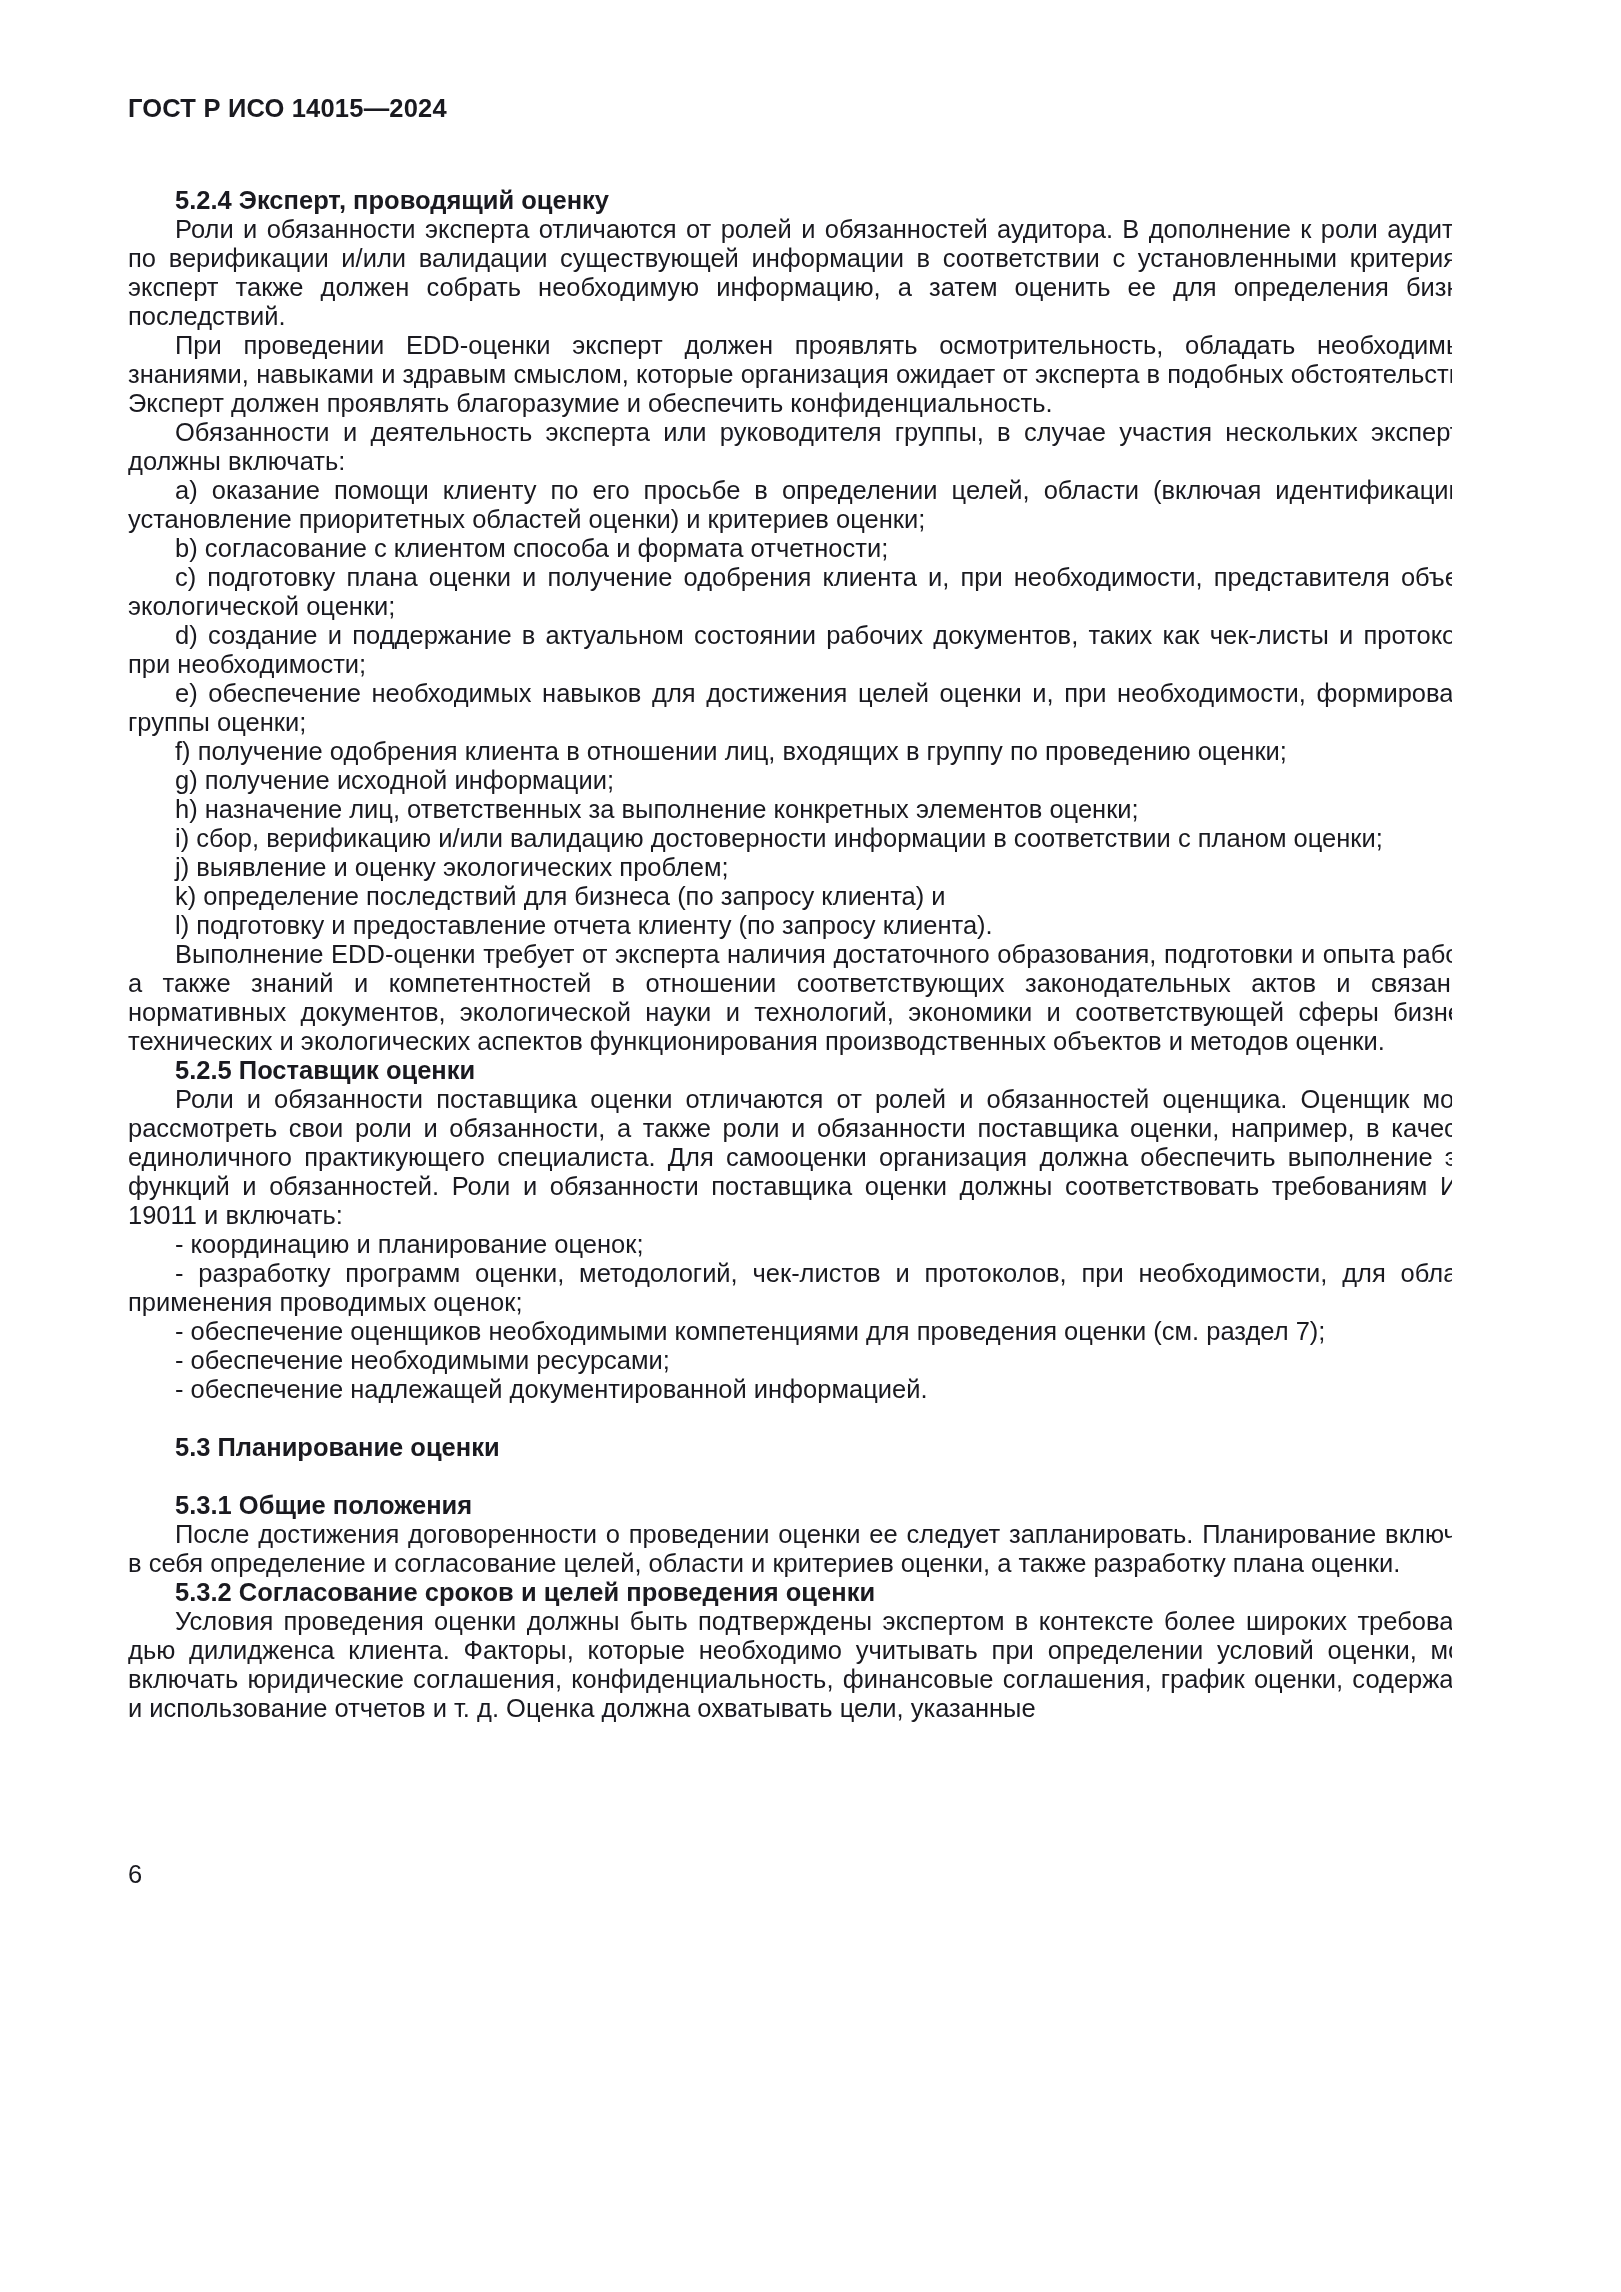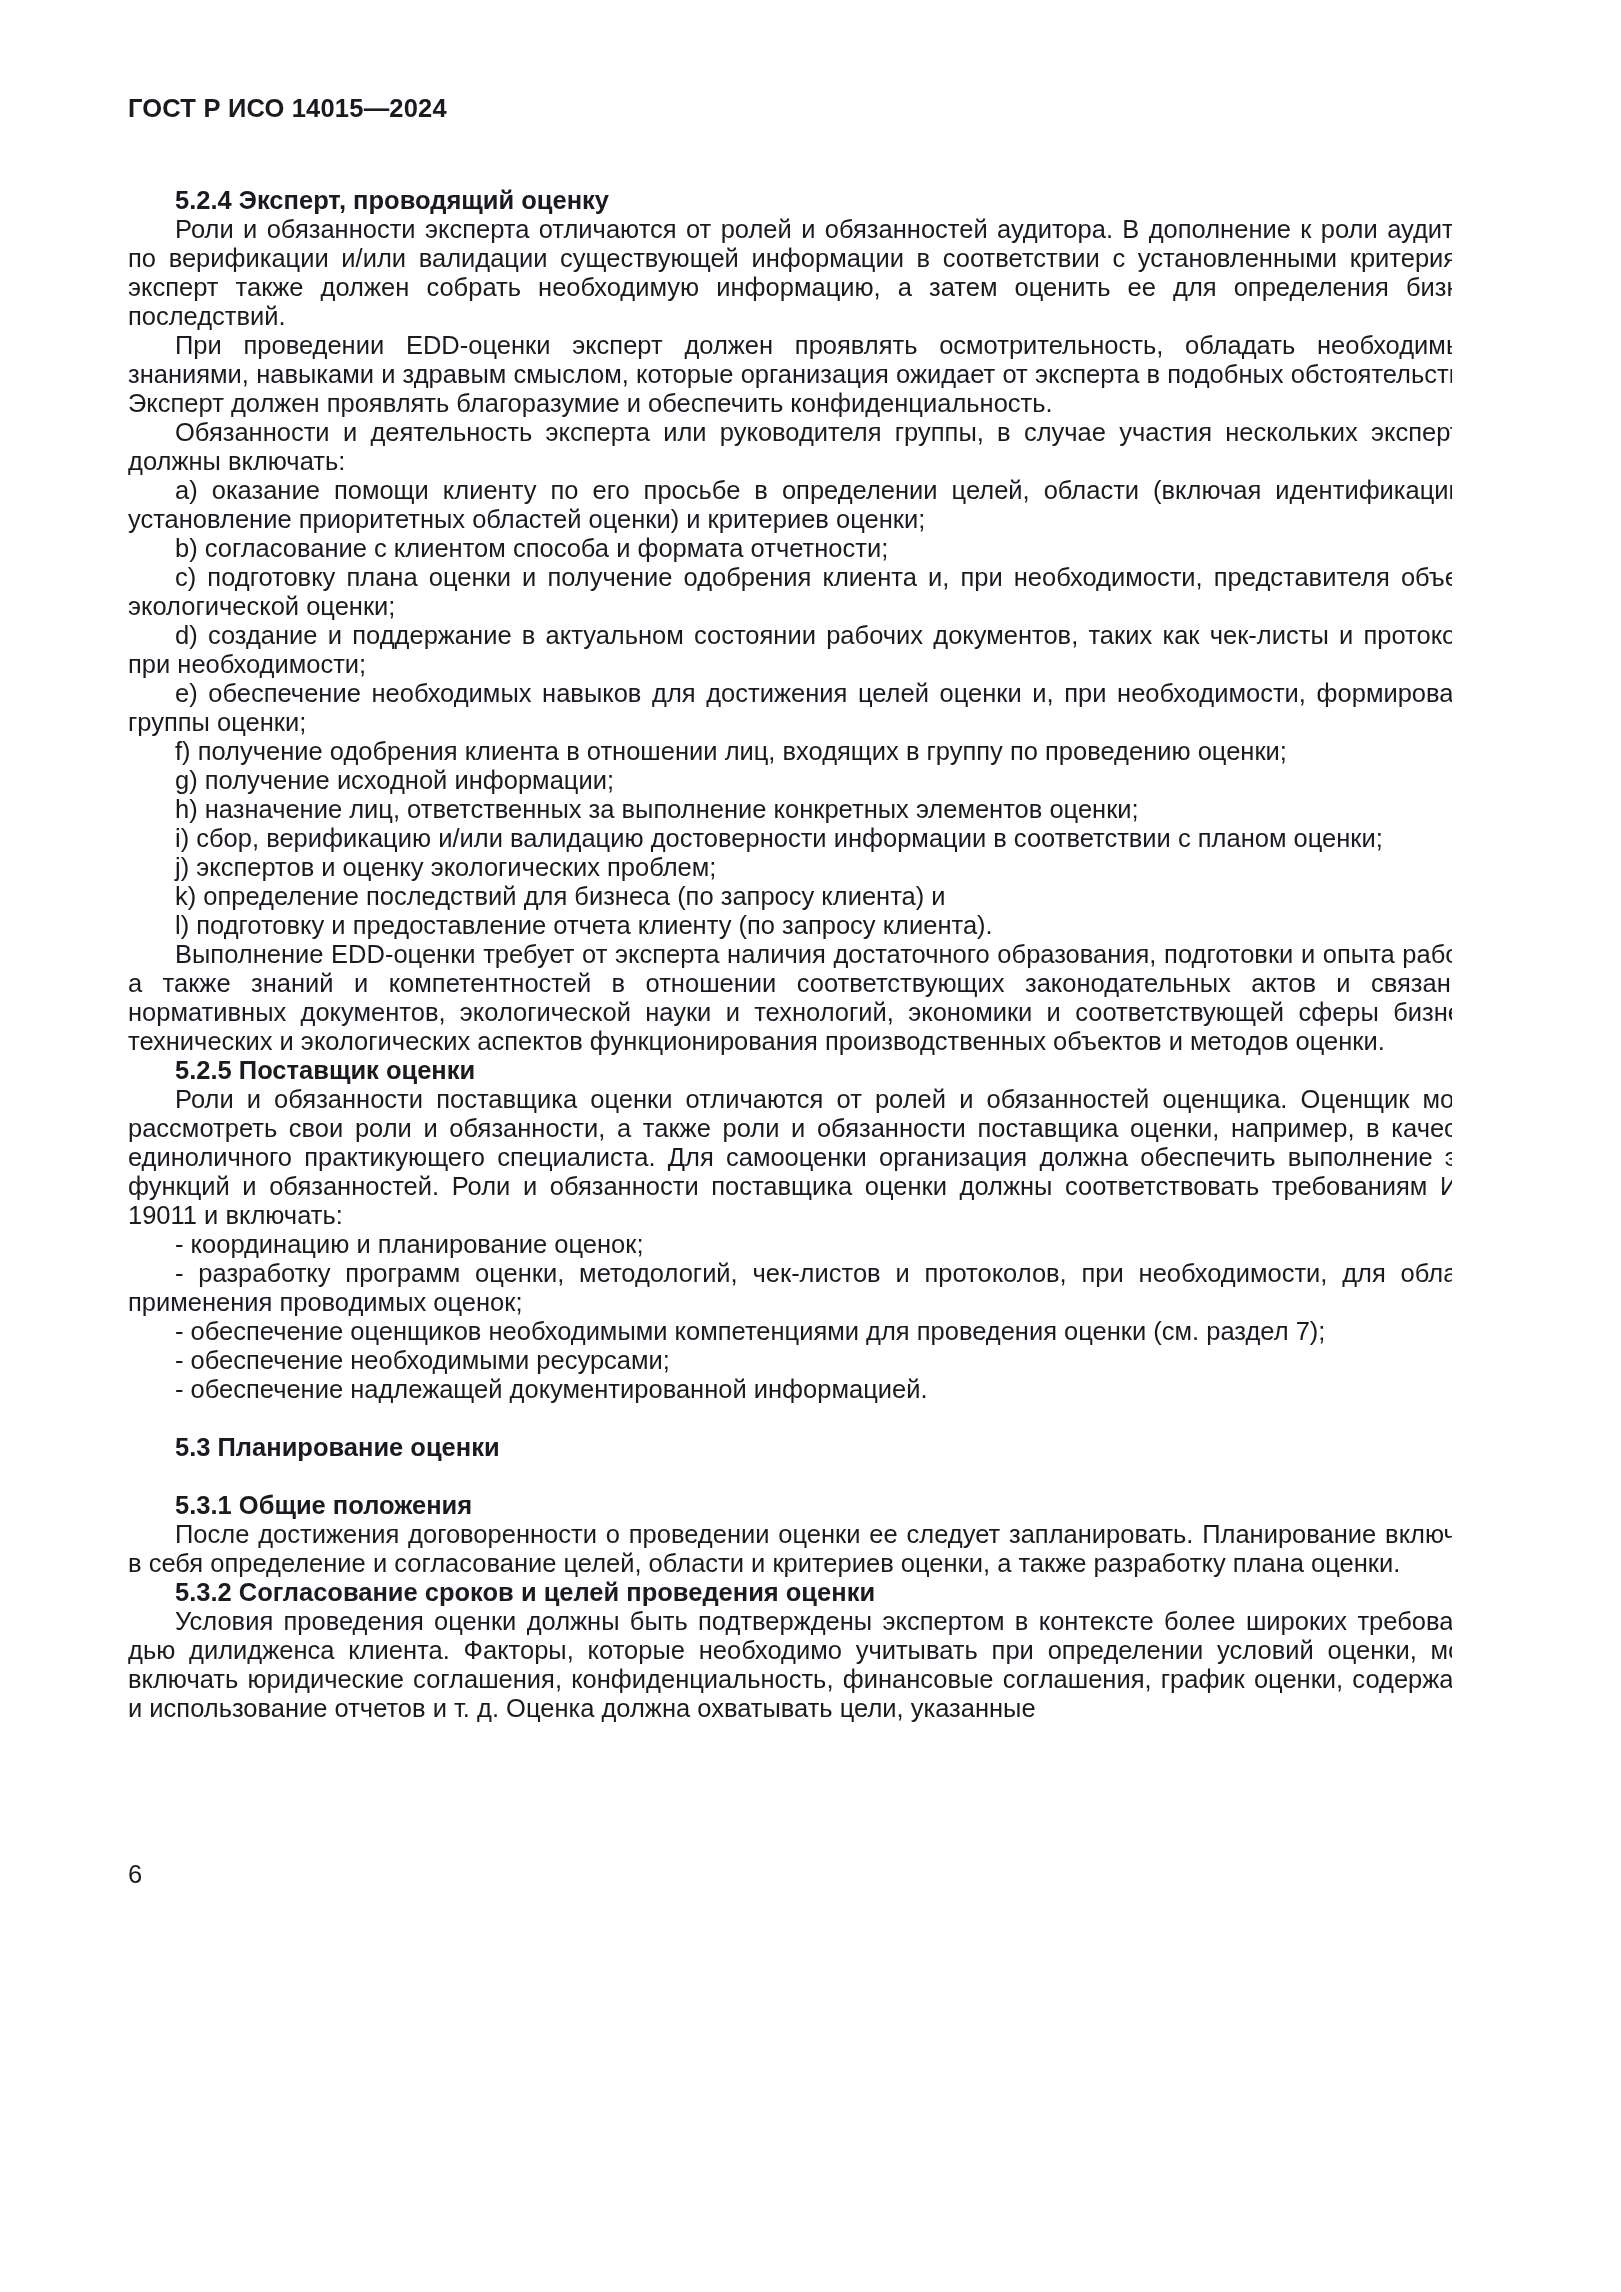--- a/index.html
+++ b/index.html
@@ -71,21 +71,21 @@
       <p class="block block--p">Обязанности и деятельность эксперта или руководителя группы, в случае участия нескольких экспертов, должны включать:</p>
       <p class="block block--p">a) оказание помощи клиенту по его просьбе в определении целей, области (включая идентификацию и установление приоритетных областей оценки) и критериев оценки;</p>
       <p class="block block--p">b) согласование с клиентом способа и формата отчетности;</p>
       <p class="block block--p">c) подготовку плана оценки и получение одобрения клиента и, при необходимости, представителя объекта экологической оценки;</p>
       <p class="block block--p">d) создание и поддержание в актуальном состоянии рабочих документов, таких как чек-листы и протоколы, при необходимости;</p>
       <p class="block block--p">e) обеспечение необходимых навыков для достижения целей оценки и, при необходимости, формирование группы оценки;</p>
       <p class="block block--p">f) получение одобрения клиента в отношении лиц, входящих в группу по проведению оценки;</p>
       <p class="block block--p">g) получение исходной информации;</p>
       <p class="block block--p">h) назначение лиц, ответственных за выполнение конкретных элементов оценки;</p>
       <p class="block block--p">i) сбор, верификацию и/или валидацию достоверности информации в соответствии с планом оценки;</p>
-      <p class="block block--p">j) экспертов и оценку экологических проблем;</p>
+      <p class="block block--p">j) выявление и оценку экологических проблем;</p>
       <p class="block block--p">k) определение последствий для бизнеса (по запросу клиента) и</p>
       <p class="block block--p">l) подготовку и предоставление отчета клиенту (по запросу клиента).</p>
       <p class="block block--p">Выполнение EDD-оценки требует от эксперта наличия достаточного образования, подготовки и опыта работы, а также знаний и компетентностей в отношении соответствующих законодательных актов и связанных нормативных документов, экологической науки и технологий, экономики и соответствующей сферы бизнеса, технических и экологических аспектов функционирования производственных объектов и методов оценки.</p>
       <p class="block block--h">5.2.5 Поставщик оценки</p>
       <p class="block block--p">Роли и обязанности поставщика оценки отличаются от ролей и обязанностей оценщика. Оценщик может рассмотреть свои роли и обязанности, а также роли и обязанности поставщика оценки, например, в качестве единоличного практикующего специалиста. Для самооценки организация должна обеспечить выполнение этих функций и обязанностей. Роли и обязанности поставщика оценки должны соответствовать требованиям ИСО 19011 и включать:</p>
       <p class="block block--p">- координацию и планирование оценок;</p>
       <p class="block block--p">- разработку программ оценки, методологий, чек-листов и протоколов, при необходимости, для области применения проводимых оценок;</p>
       <p class="block block--p">- обеспечение оценщиков необходимыми компетенциями для проведения оценки (см. раздел 7);</p>
       <p class="block block--p">- обеспечение необходимыми ресурсами;</p>
       <p class="block block--p">- обеспечение надлежащей документированной информацией.</p>

